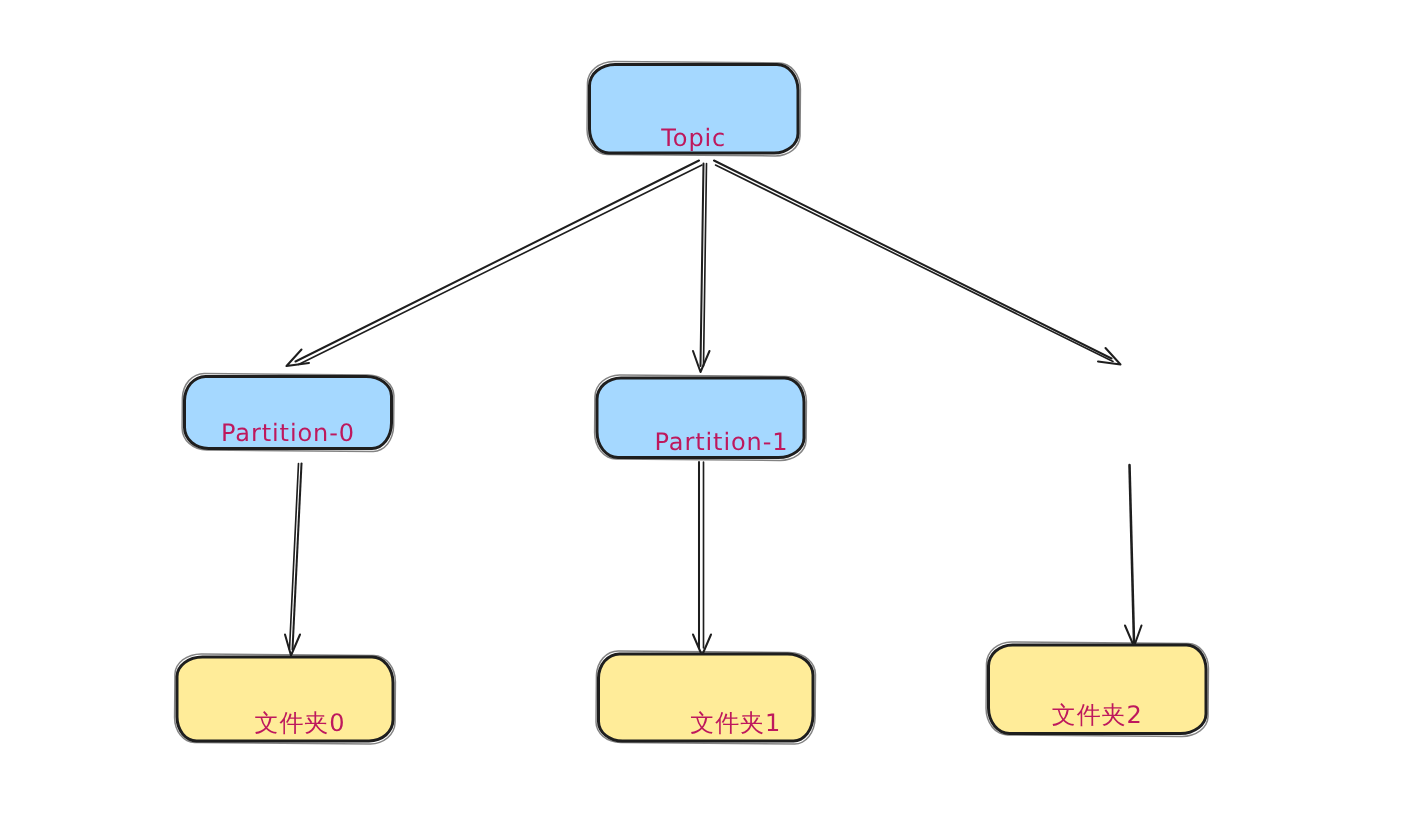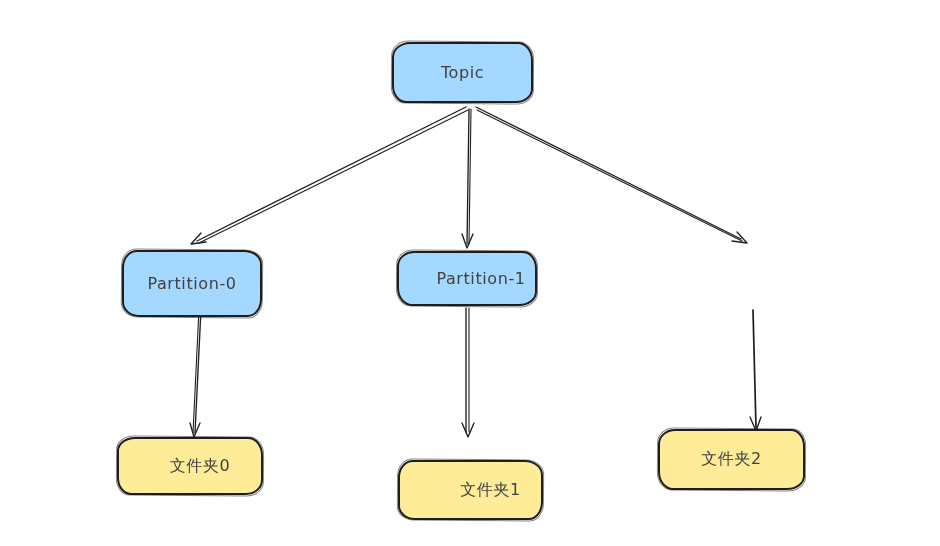--- a/index.html
+++ b/index.html
@@ -15,47 +15,47 @@
     background: #ffffff;
   }
   .edges-layer {
     position: absolute;
     left: 0; top: 0;
     width: 940px; height: 546px;
   }
   .node {
     position: absolute;
     display: flex;
-    align-items: center;
+    align-items: flex-end;
     justify-content: center;
     border: 2px solid #1e1e1e;
-    color: #404040;
+    color: #be185d;
     font-size: 16px;
     letter-spacing: 0.6px;
     text-align: center;
   }
   
   .node::before {
     content: "";
     position: absolute;
     inset: -3px;
     border: 1.2px solid rgba(30,30,30,0.55);
     border-radius: inherit;
     transform: rotate(0.5deg);
     pointer-events: none;
   }
   .node-blue { background: #a5d8ff; }
   .node-yellow { background: #ffec99; }
 
   .node-topic      { left: 392px; top: 42px;  width: 141px; height: 61px; border-radius: 18px 15px 17px 14px / 15px 18px 14px 17px; }
-  .node-partition0 { left: 122px; top: 250px; width: 140px; height: 67px; border-radius: 15px 18px 14px 17px / 17px 14px 18px 15px; }
+  .node-partition0 { left: 122px; top: 250px; width: 140px; height: 50px; border-radius: 15px 18px 14px 17px / 17px 14px 18px 15px; }
   .node-partition1 { left: 397px; top: 251px; width: 140px; height: 55px; border-radius: 17px 14px 18px 15px / 15px 17px 14px 18px; padding-left: 28px; }
   .node-partition2 { left: 680px; top: 250px; width: 140px; height: 56px; border-radius: 14px 17px 15px 18px / 18px 15px 17px 14px; }
   .node-folder0    { left: 117px; top: 437px; width: 146px; height: 58px; border-radius: 18px 15px 17px 14px / 14px 18px 15px 17px; padding-left: 20px; }
-  .node-folder1    { left: 398px; top: 460px; width: 145px; height: 60px; border-radius: 15px 18px 14px 17px / 17px 15px 18px 14px; padding-left: 40px; }
+  .node-folder1    { left: 398px; top: 435px; width: 145px; height: 60px; border-radius: 15px 18px 14px 17px / 17px 15px 18px 14px; padding-left: 40px; }
   .node-folder2    { left: 658px; top: 429px; width: 147px; height: 61px; border-radius: 17px 14px 18px 15px / 15px 17px 14px 18px; }
 
   .edge {
     stroke: #1e1e1e;
     stroke-width: 1.35;
     fill: none;
     stroke-linecap: round;
     stroke-linejoin: round;
   }
   .edge-thin { stroke-width: 1.1; }

